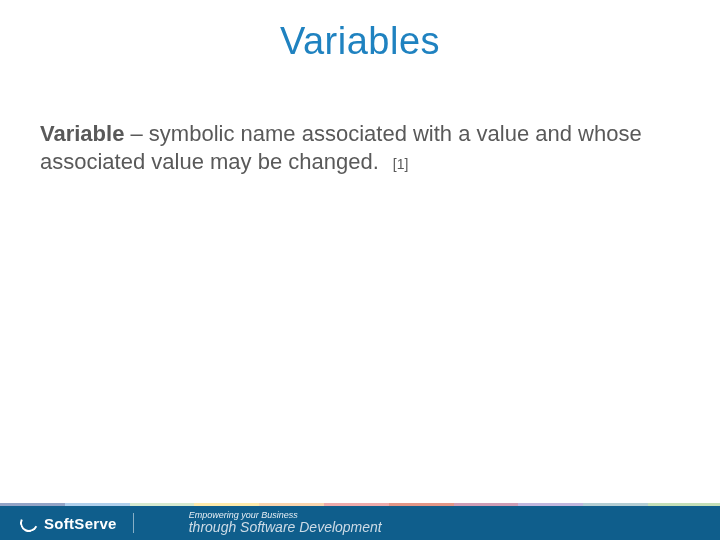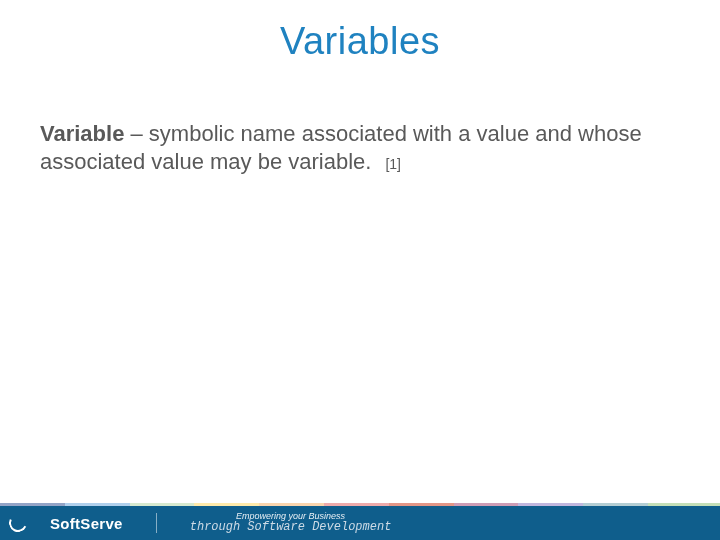--- a/index.html
+++ b/index.html
@@ -72,24 +72,23 @@
     height: 3px;
     background: linear-gradient(to right,
       #3b5998 0 9%, #6fa8dc 9% 18%, #b6d7a8 18% 27%, #ffd966 27% 36%,
       #f6b26b 36% 45%, #e06666 45% 54%, #cc4125 54% 63%, #a64d79 63% 72%,
       #8e7cc3 72% 81%, #76a5af 81% 90%, #93c47d 90% 100%);
     opacity: 0.55;
   }
   .logo-block {
     display: flex;
     align-items: center;
-    padding-left: 9px;
-    gap: 23px;
+    padding-left: 20px;
+    gap: 6px;
     color: #ffffff;
-    text-align: center;
   }
   .logo-swirl {
     width: 18px;
     height: 18px;
     border: 2px solid #ffffff;
     border-radius: 50%;
     border-right-color: transparent;
     border-top-color: transparent;
     transform: rotate(-20deg);
     box-sizing: border-box;
@@ -102,44 +101,44 @@
   .divider {
     width: 1px;
     height: 20px;
     background: rgba(255,255,255,0.5);
     margin: 0 10px;
   }
   .tagline {
     display: flex;
     flex-direction: column;
     line-height: 1.05;
+    margin-left: 39px;
   }
   .tagline-top {
     font-size: 9px;
     font-style: italic;
     color: #e6eef4;
   }
   .tagline-bot {
-    font-size: 12px;
+    font-size: 14px;
     font-style: italic;
     color: #cddbe6;
-    font-family: Liberation Mono, monospace;
   }
 </style>
 </head>
 <body>
 
 <div class="slide">
 
   <div class="title">Variables</div>
 
   <div class="content">
 
     <div class="para">
-      <span class="term">Variable</span><span> – </span><span>symbolic name associated with a value and whose associated value may be variable.</span><span class="ref">[1]</span>
+      <span class="term">Variable</span><span> – </span><span>symbolic name associated with a value and whose associated value may be changed.</span><span class="ref">[1]</span>
     </div>
 
 
 
   </div>
 
   <div class="footer-stripe"></div>
   <div class="footer-bar">
     <div class="logo-block">
       <div class="logo-swirl"></div>

